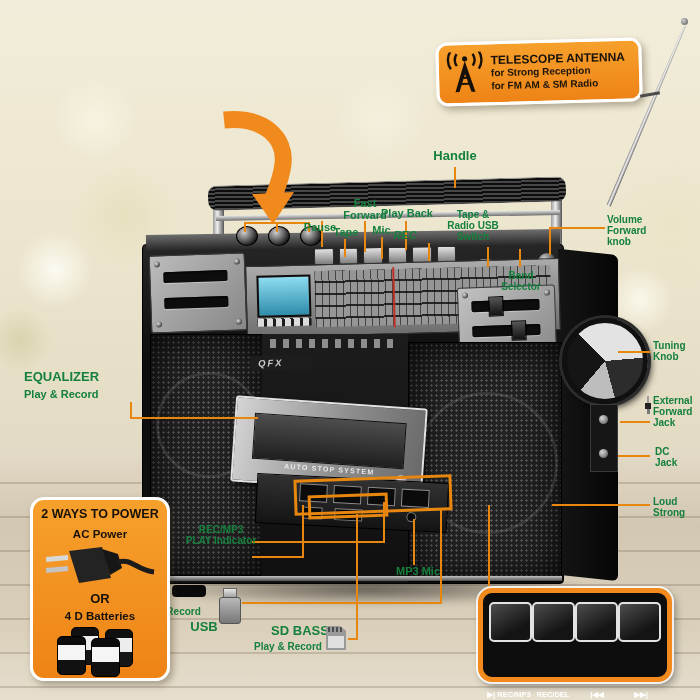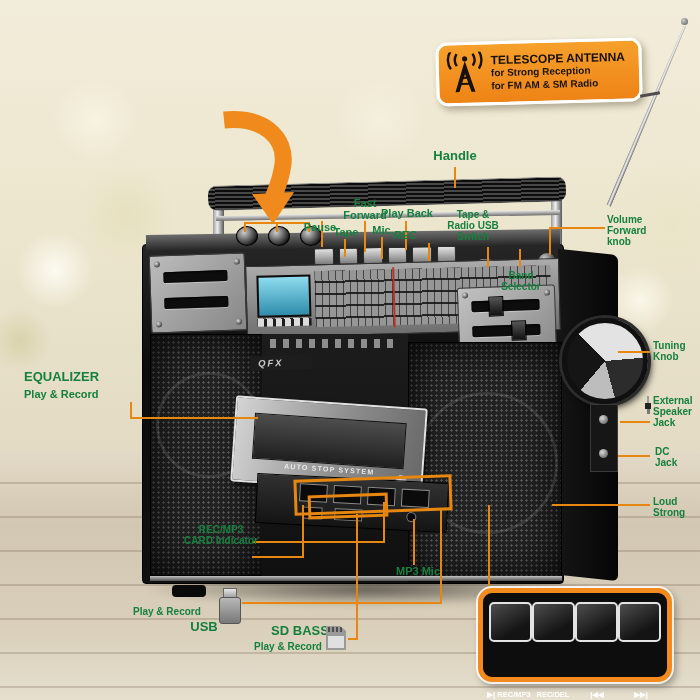--- a/index.html
+++ b/index.html
@@ -198,30 +198,30 @@
 Radio USB
 Switch</div>
   <div class="lbl small" style="left:521px;top:222px;margin-top:48px;">Band
 Selector</div>
   <div class="lbl small left" style="left:607px;top:214px;">Volume
 Forward
 knob</div>
   <div class="lbl small left" style="left:653px;top:340px;">Tuning
 Knob</div>
   <div class="lbl small left" style="left:653px;top:395px;">External
-Speaker
+Forward
 Jack</div>
   <div class="lbl small left" style="left:655px;top:446px;">DC
 Jack</div>
   <div class="lbl small left" style="left:653px;top:496px;">Loud
 Strong</div>
   <div class="lbl big left" style="left:24px;top:370px;">EQUALIZER</div>
   <div class="lbl left" style="left:24px;top:388px;font-weight:600;">Play &amp; Record</div>
   <div class="lbl small" style="left:221px;top:524px;">REC/MP3
-CARD Indicator</div>
+PLAY Indicator</div>
   <div class="lbl" style="left:418px;top:565px;">MP3 Mic</div>
   <div class="lbl big" style="left:204px;top:620px;">USB</div>
   <div class="lbl small left" style="left:133px;top:606px;">Play &amp; Record</div>
   <div class="lbl big" style="left:300px;top:624px;">SD BASS</div>
   <div class="lbl small" style="left:288px;top:641px;">Play &amp; Record</div>
 
   <div class="abs" style="left:219px;top:588px;width:20px;height:34px;">
     <div style="position:absolute;left:4px;top:0;width:12px;height:9px;background:linear-gradient(#e6e6e6,#9a9a9a);border:1px solid #666;"></div>
     <div style="position:absolute;left:0;top:9px;width:20px;height:25px;border-radius:3px;background:linear-gradient(180deg,#b8b8b8,#787878);border:1px solid #555;"></div>
   </div>
@@ -247,20 +247,39 @@
       <path d="M34 -1 a16 16 0 0 1 0 18" stroke="#17110a" stroke-width="2.4" fill="none"></path>
     </svg>
     <div style="margin-left:6px;">
       <div class="ab-title">TELESCOPE ANTENNA</div>
       <div class="ab-line">for Strong Reception</div>
       <div class="ab-line" style="font-weight:800;">for FM AM &amp; SM Radio</div>
     </div>
   </div>
   <div class="abs" style="left:640px;top:93px;width:20px;height:3px;background:#4d4d4d;transform:rotate(-10deg);"></div>
 
+  <div class="obox" style="left:30px;top:497px;width:134px;height:178px;border-radius:14px;">
+    <div class="pb-t" style="top:8px;font:800 12.5px/1 'Liberation Sans',sans-serif;">2 WAYS TO POWER</div>
+    <div class="pb-t" style="top:29px;font:800 11.5px/1 'Liberation Sans',sans-serif;">AC Power</div>
+    <svg width="112" height="42" viewBox="0 0 112 42" style="position:absolute;left:11px;top:44px;">
+      <rect x="2" y="12" width="22" height="5" fill="#d8d8d8" transform="rotate(-5 13 14)"></rect>
+      <rect x="2" y="23" width="22" height="5" fill="#c4c4c4" transform="rotate(-5 13 25)"></rect>
+      <path d="M25 7 L58 3 L67 34 L35 39 Z" fill="#232323"></path>
+      <path d="M58 5 L74 10 L78 24 L66 31 Z" fill="#161616"></path>
+      <path d="M74 18 C 88 14, 92 26, 110 28" fill="none" stroke="#1b1b1b" stroke-width="5"></path>
+    </svg>
+    <div class="pb-t" style="top:92px;font:800 13px/1 'Liberation Sans',sans-serif;">OR</div>
+    <div class="pb-t" style="top:111px;font:800 11.5px/1 'Liberation Sans',sans-serif;">4 D Batteries</div>
+    <div class="abs" style="left:22px;top:127px;width:92px;height:46px;">
+      <div style="position:absolute;left:16px;top:0;width:26px;height:36px;border-radius:5px;background:linear-gradient(180deg,#101010 0 22%,#ededed 22% 62%,#161616 62%);border:1px solid #000;"></div>
+      <div style="position:absolute;left:50px;top:2px;width:26px;height:36px;border-radius:5px;background:linear-gradient(180deg,#101010 0 22%,#ededed 22% 62%,#161616 62%);border:1px solid #000;"></div>
+      <div style="position:absolute;left:2px;top:9px;width:27px;height:37px;border-radius:5px;background:linear-gradient(180deg,#0c0c0c 0 22%,#f5f5f5 22% 62%,#111 62%);border:1px solid #000;"></div>
+      <div style="position:absolute;left:36px;top:11px;width:27px;height:37px;border-radius:5px;background:linear-gradient(180deg,#0c0c0c 0 22%,#f5f5f5 22% 62%,#111 62%);border:1px solid #000;"></div>
+    </div>
+  </div>
 
   <div class="abs" style="left:478px;top:588px;width:194px;height:94px;background:#0d0d0d;border:5px solid #F28A1E;border-radius:14px;box-sizing:border-box;box-shadow:0 0 0 2px rgba(255,255,255,.85),3px 4px 8px rgba(0,0,0,.4);">
     <div style="position:absolute;left:6px;top:9px;right:6px;display:flex;justify-content:space-between;">
       <div class="rbtn"></div>
       <div class="rbtn"></div>
       <div class="rbtn"></div>
       <div class="rbtn"></div>
     </div>
     <div style="position:absolute;left:4px;top:52px;right:4px;display:flex;justify-content:space-between;margin-top:46px;">
       <div class="rlab">▶| REC/MP3

